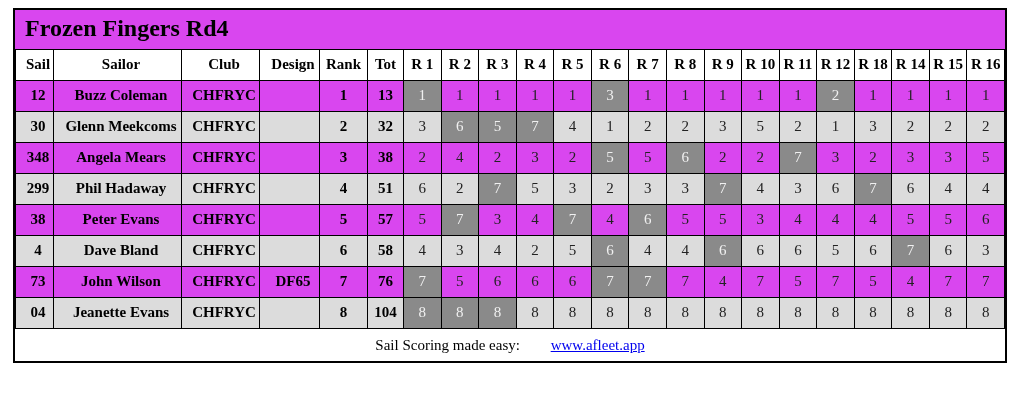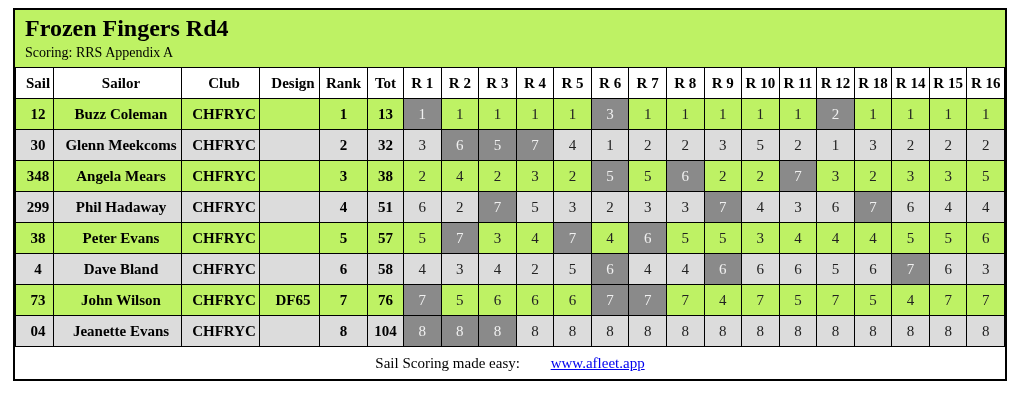--- a/index.html
+++ b/index.html
@@ -5,21 +5,21 @@
   html,body{margin:0;padding:0;background:#ffffff;}
   body{
     font-family:"Liberation Serif","DejaVu Serif",serif;
     color:#000;
     width:1024px;height:403px;overflow:hidden;
   }
   .board{
     width:994px;
     margin:8px 0 0 13px;
     border:2px solid var(--border,#000);
-    background:#bef264;
+    background:#d946ef;
     box-sizing:border-box;
   }
   .title-block{padding:4px 10px 6px 10px;}
   .title{font-size:24px;font-weight:bold;line-height:1.2;}
   .subtitle{font-size:14px;line-height:1.25;margin-top:1px;}
   table.results{
     border-collapse:collapse;
     width:100%;
     table-layout:fixed;
     border-top:1px solid var(--border,#000);
@@ -53,21 +53,20 @@
     background:#fff;
   }
   .footer a{color:var(--link,#0000ee);text-decoration:underline;margin-left:27px;}
 </style>
 </head>
 <body>
 
 <div class="board">
   <div class="title-block">
     <div class="title">Frozen Fingers Rd4</div>
-    <div class="subtitle">Scoring: RRS Appendix A</div>
   </div>
   <table class="results">
     <thead>
         <tr>
           <th class="c0 al">Sail</th>
           <th class="c1 al">Sailor</th>
           <th class="c2 al">Club</th>
           <th class="c3 al">Design</th>
           <th class="c4">Rank</th>
           <th class="c5">Tot</th>

